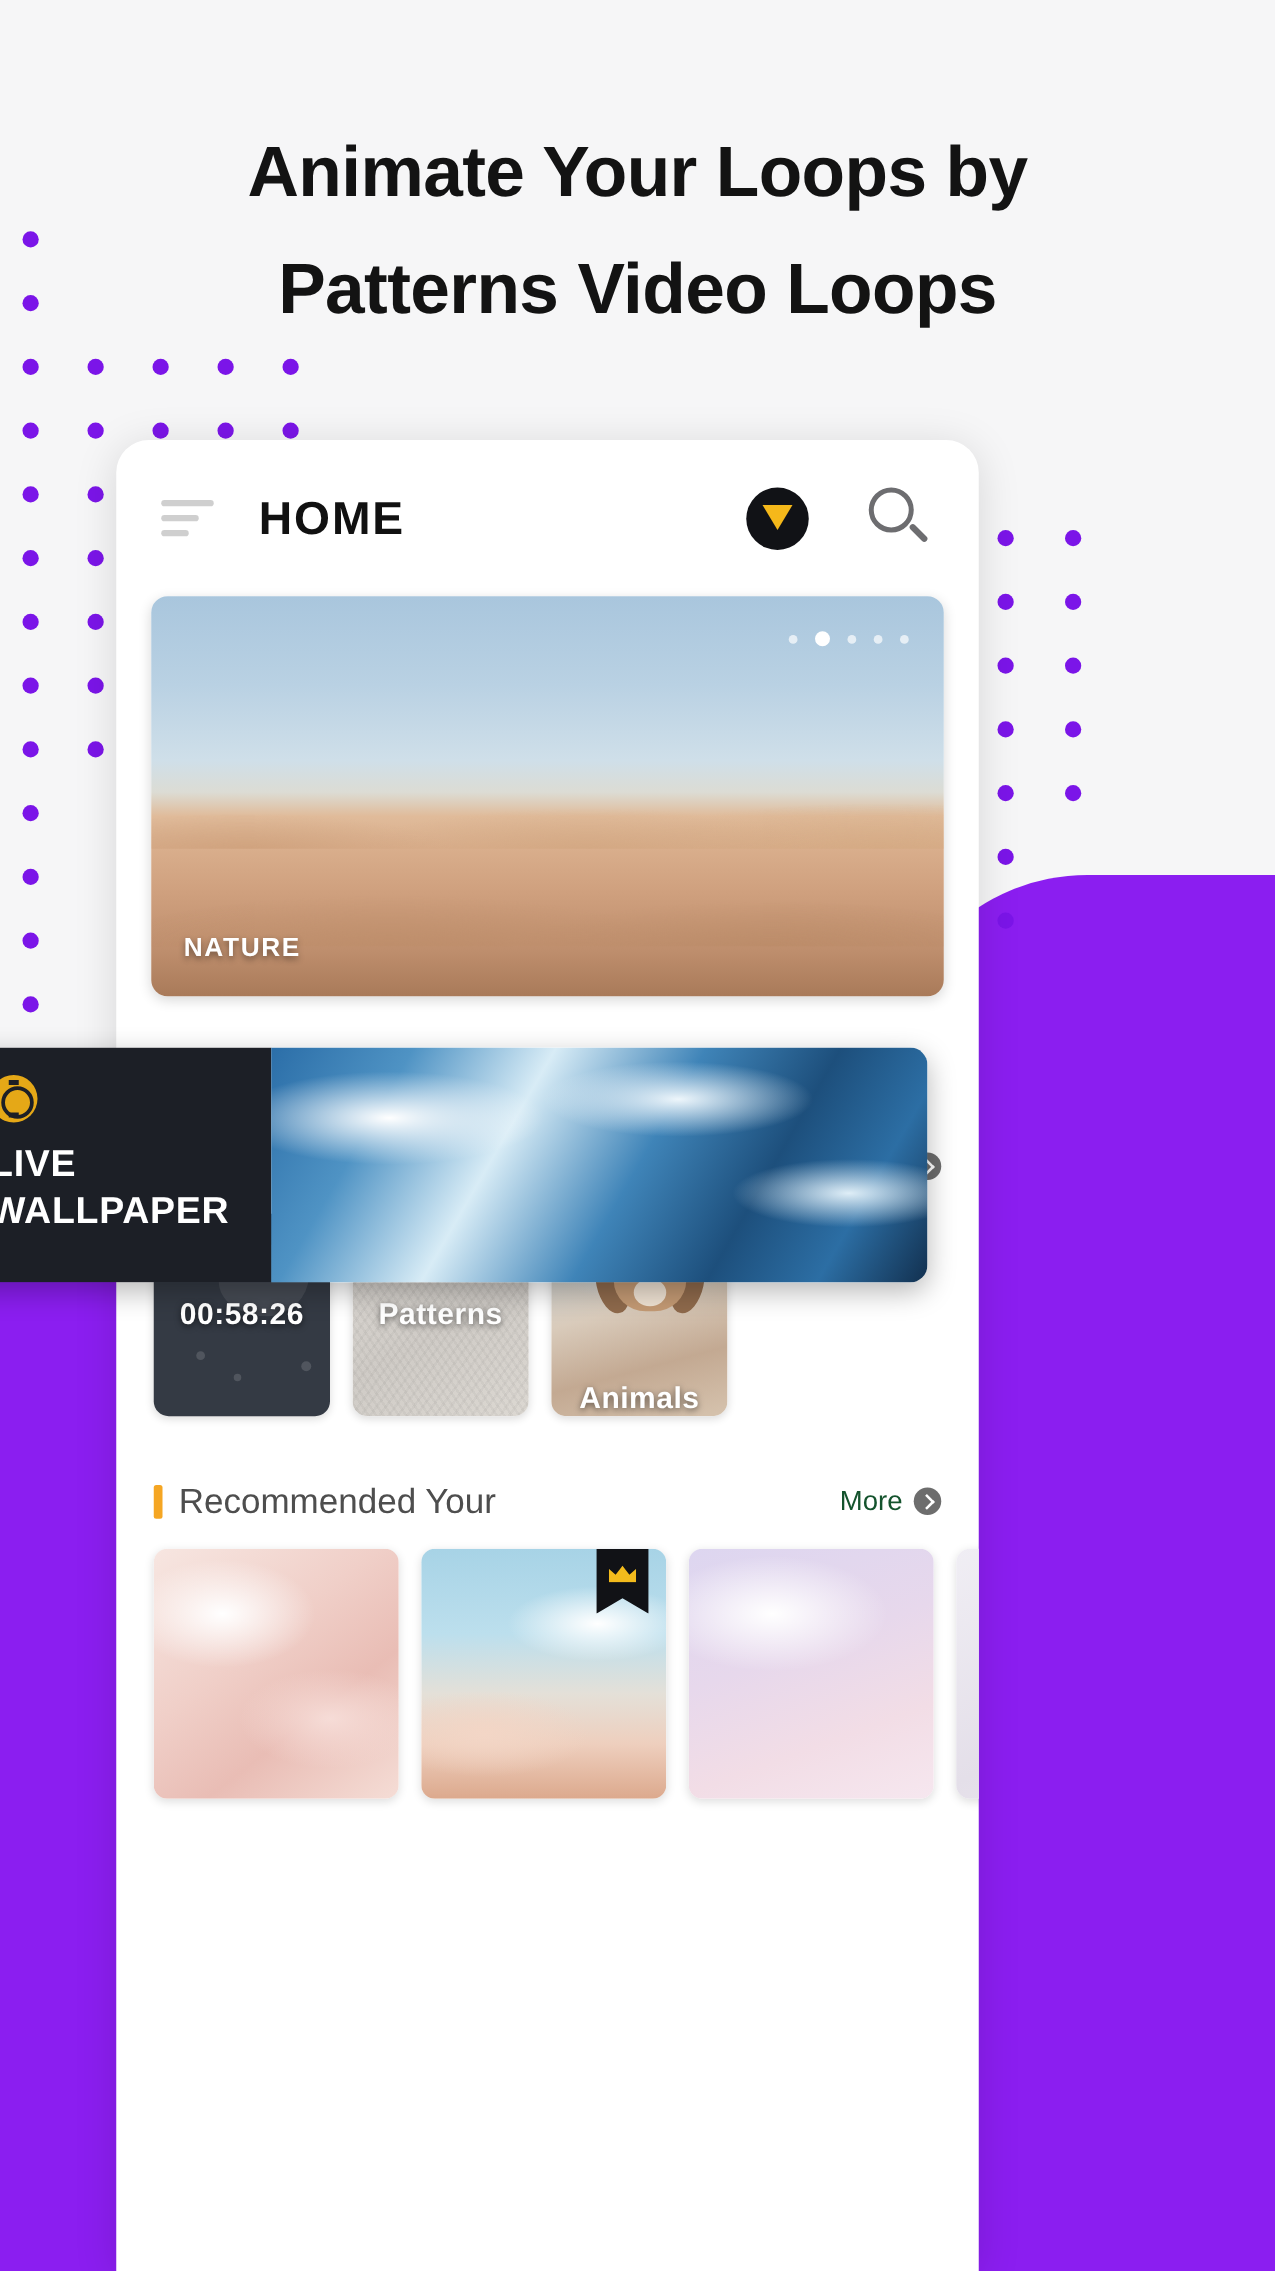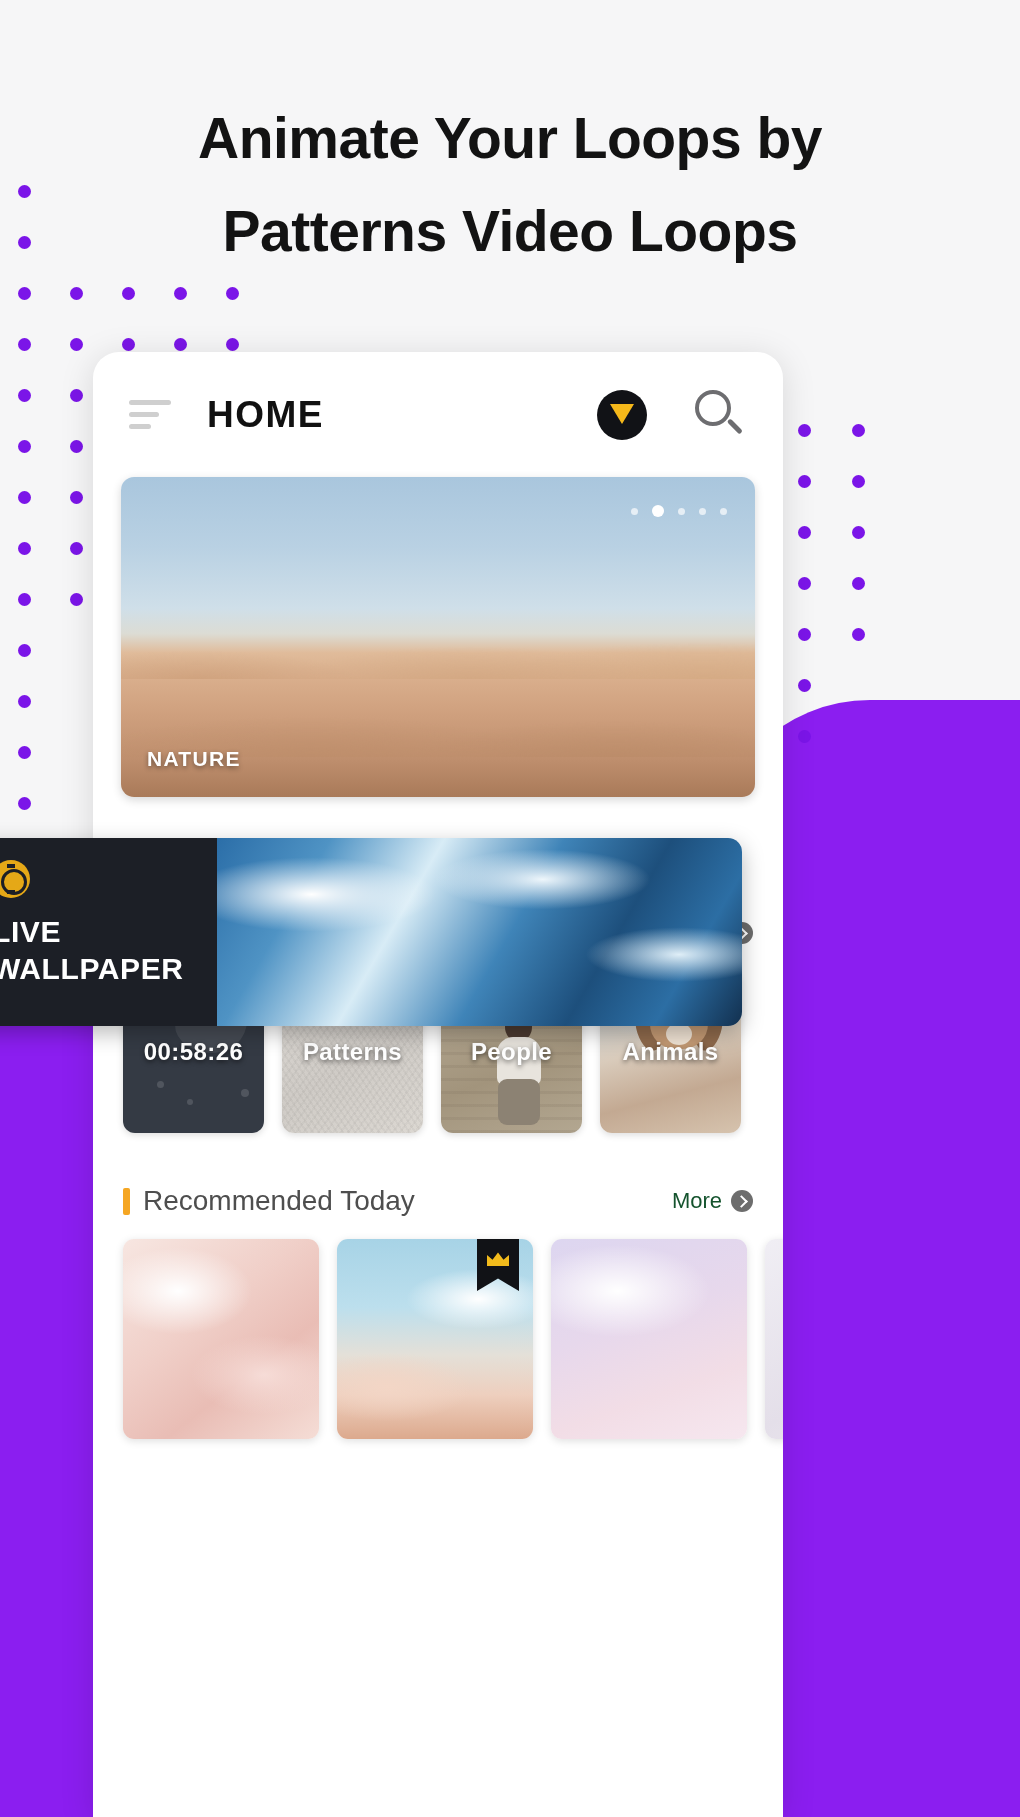--- a/index.html
+++ b/index.html
@@ -268,20 +268,21 @@
       repeating-linear-gradient(0deg, rgba(120,106,88,.16) 0 3px, rgba(0,0,0,0) 3px 13px),
       linear-gradient(160deg,#b8ac97,#a2947c 60%,#b3a791);
   }
   .cat-people .fig-head { position:absolute; left:64px; top:38px; width:27px; height:32px; border-radius:50% 50% 44% 44%; background:#4b3a30; }
   .cat-people .fig-body { position:absolute; left:56px; top:66px; width:44px; height:48px; border-radius:16px 16px 7px 7px; background:#e8e4dd; }
   .cat-people .fig-legs { position:absolute; left:57px; top:108px; width:42px; height:46px; border-radius:9px; background:#8c8273; }
   .cat-animals {
     background:
       radial-gradient(ellipse 130px 70px at 50% 14%, #cfe2ee 0%, rgba(207,226,238,0) 68%),
       linear-gradient(165deg,#c7d8e3 0%, #d9cbbb 46%, #c3a992 72%, #d6c3ae 100%);
+    align-items: flex-end;
   }
   .cat-animals .dog-head { position:absolute; left:50px; top:22px; width:58px; height:56px; border-radius:48% 48% 44% 44%; background:#c49a74; }
   .cat-animals .dog-ear-l { position:absolute; left:36px; top:30px; width:26px; height:50px; border-radius:50% 40% 46% 50%; background:#8f6a4c; transform:rotate(-12deg); }
   .cat-animals .dog-ear-r { position:absolute; left:96px; top:30px; width:26px; height:50px; border-radius:40% 50% 50% 46%; background:#8f6a4c; transform:rotate(12deg); }
   .cat-animals .dog-snout { position:absolute; left:66px; top:52px; width:26px; height:22px; border-radius:50%; background:#f0e3d4; }
 
   
   .rec-row { display:flex; gap:18px; padding:22px 0 0 30px; }
   .rec-tile {
     width:196px; height:200px;
@@ -427,38 +428,32 @@
       <div class="blob"></div>
       <div class="spark" style="left:40px;top:30px;width:9px;height:9px;"></div>
       <div class="spark" style="left:34px;top:110px;width:7px;height:7px;"></div>
       <div class="spark" style="left:118px;top:118px;width:8px;height:8px;"></div>
       <div class="spark" style="left:64px;top:128px;width:6px;height:6px;"></div>
       <div class="cat-name">00:58:26</div>
     </div>
     <div class="cat-tile cat-pattern">
       <div class="cat-name">Patterns</div>
     </div>
-    <div class="cat-tile cat-people">
-      <div class="fig-head"></div>
-      <div class="fig-body"></div>
-      <div class="fig-legs"></div>
-      <div class="cat-name">People</div>
-    </div>
     <div class="cat-tile cat-animals">
       <div class="dog-ear-l"></div>
       <div class="dog-ear-r"></div>
       <div class="dog-head"></div>
       <div class="dog-snout"></div>
       <div class="cat-name">Animals</div>
     </div>
   </div>
 
   <div class="section-head" style="margin-top:52px;">
     <div class="accent-bar"></div>
-    <div class="section-title">Recommended Today</div>
+    <div class="section-title">Recommended Your</div>
     <div class="section-spacer"></div>
     <div class="more-label">More</div>
     <div class="more-arrow"></div>
   </div>
 
   <div class="rec-row">
     <div class="rec-tile rec-marble"></div>
     <div class="rec-tile rec-sky">
       <div class="crown-flag"></div>
     </div>

